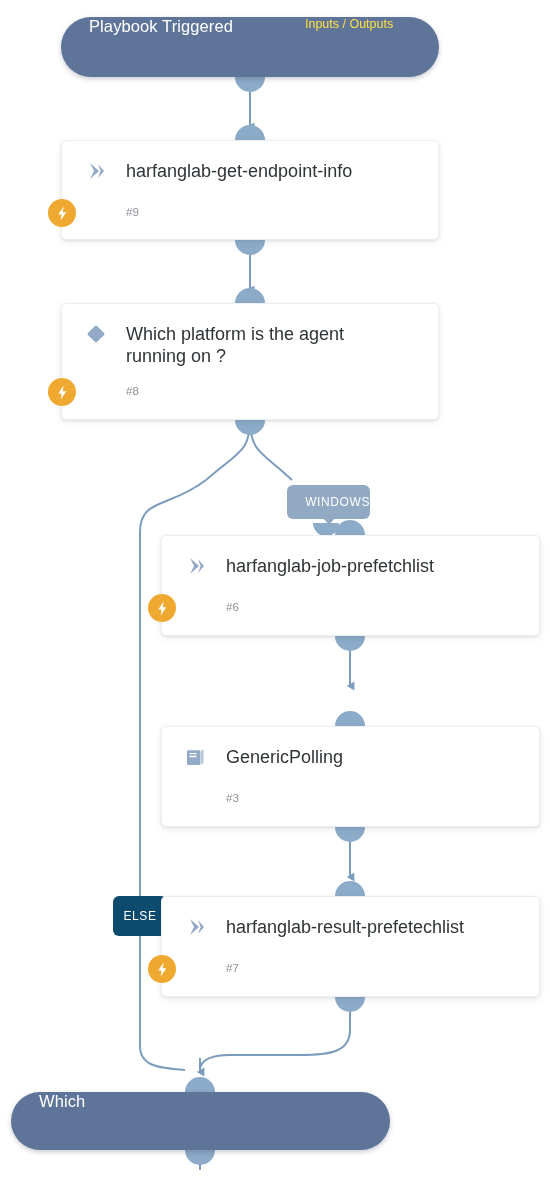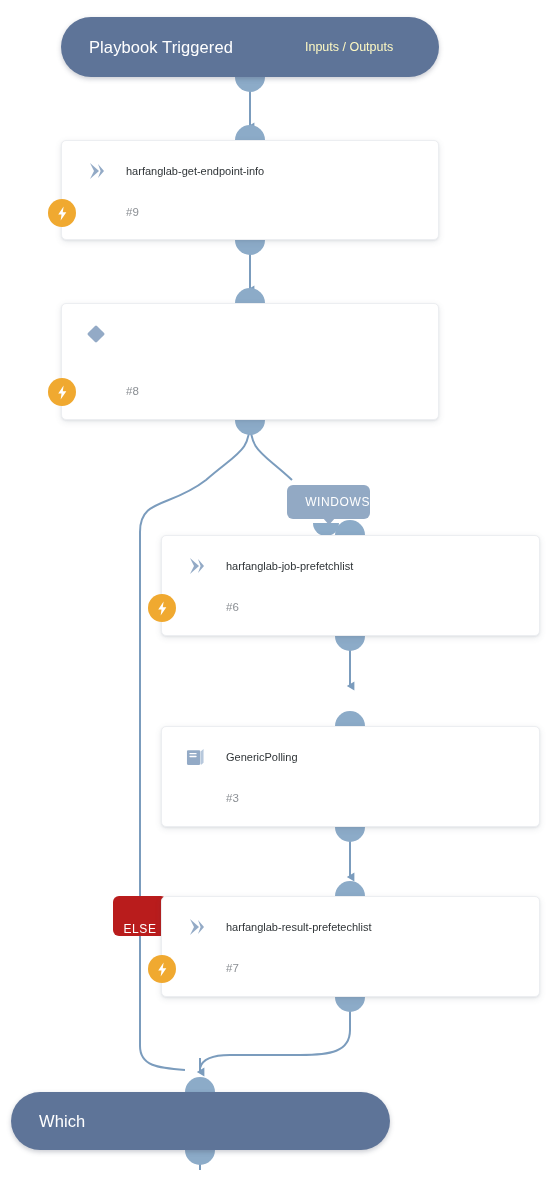--- a/index.html
+++ b/index.html
@@ -30,51 +30,51 @@
     pointer-events: none;
   }
 
   
   .pill {
     position: absolute;
     background: #5e7498;
     border-radius: 30px;
     box-shadow: 0 2px 5px rgba(60,70,90,0.28);
     display: flex;
-    align-items: center;
+    align-items: flex-start;
     box-sizing: border-box;
   }
   .pill-title {
     color: #ffffff;
     font-size: 16.5px;
     letter-spacing: .1px;
     white-space: nowrap;
   }
   .pill-sub {
-    color: #fef9c3;
+    color: #fde047;
     font-size: 12.5px;
     white-space: nowrap;
   }
 
   
   .card {
     position: absolute;
     background: #ffffff;
     border: 1px solid #eceef1;
     border-radius: 5px;
     box-shadow: 0 2px 6px rgba(80,90,110,0.13), 0 1px 2px rgba(80,90,110,0.09);
     box-sizing: border-box;
   }
   .card-title {
     position: absolute;
     left: 64px;
     top: 19px;
     right: 14px;
     color: #2f3437;
-    font-size: 11px;
+    font-size: 18px;
     line-height: 22px;
   }
   .card-num {
     position: absolute;
     left: 64px;
     color: #8b8f94;
     font-size: 11.5px;
   }
 
   
@@ -118,22 +118,21 @@
     content: "";
     position: absolute;
     bottom: -6px;
     left: 50%;
     margin-left: -6px;
     border-left: 6px solid transparent;
     border-right: 6px solid transparent;
     border-top: 7px solid #92a9c4;
   }
   .cond-else {
-    background: #b91c1c;
-    align-items: flex-end;
+    background: #0c4a6e;
   }
 </style>
 </head>
 <body>
 
 <div id="canvas">
 
   <svg id="edges" viewBox="0 0 550 1179" width="550" height="1179">
     <defs>
       <marker id="arrow" markerWidth="11" markerHeight="11" refX="4.6" refY="5" orient="auto" markerUnits="userSpaceOnUse">
@@ -202,20 +201,21 @@
     </div>
     <div class="card-num" style="top:65px;">#9</div>
   </div>
 
   <div class="card" style="left:61px; top:303px; width:378px; height:117px;">
     <span class="glyph">
       <svg viewBox="0 0 24 24" width="24" height="24">
         <rect x="5.6" y="5.6" width="12.8" height="12.8" rx="1.4" transform="rotate(45 12 12)" fill="#93aac6"></rect>
       </svg>
     </span>
+    <div class="card-title" style="right:80px;">Which platform is the agent running on ?</div>
     <div class="badge" style="top:74px;">
       <svg viewBox="0 0 24 24" width="17" height="17">
         <path d="M13.6 2 L6 13.4 h4.6 L9.4 22 L17.4 10.3 h-5 Z" fill="#ffffff"></path>
       </svg>
     </div>
     <div class="card-num" style="top:81px;">#8</div>
   </div>
 
   <div class="cond cond-windows" style="left:287px; top:485px; width:83px; height:34px;justify-content:flex-end;">
     <span>WINDOWS</span>

